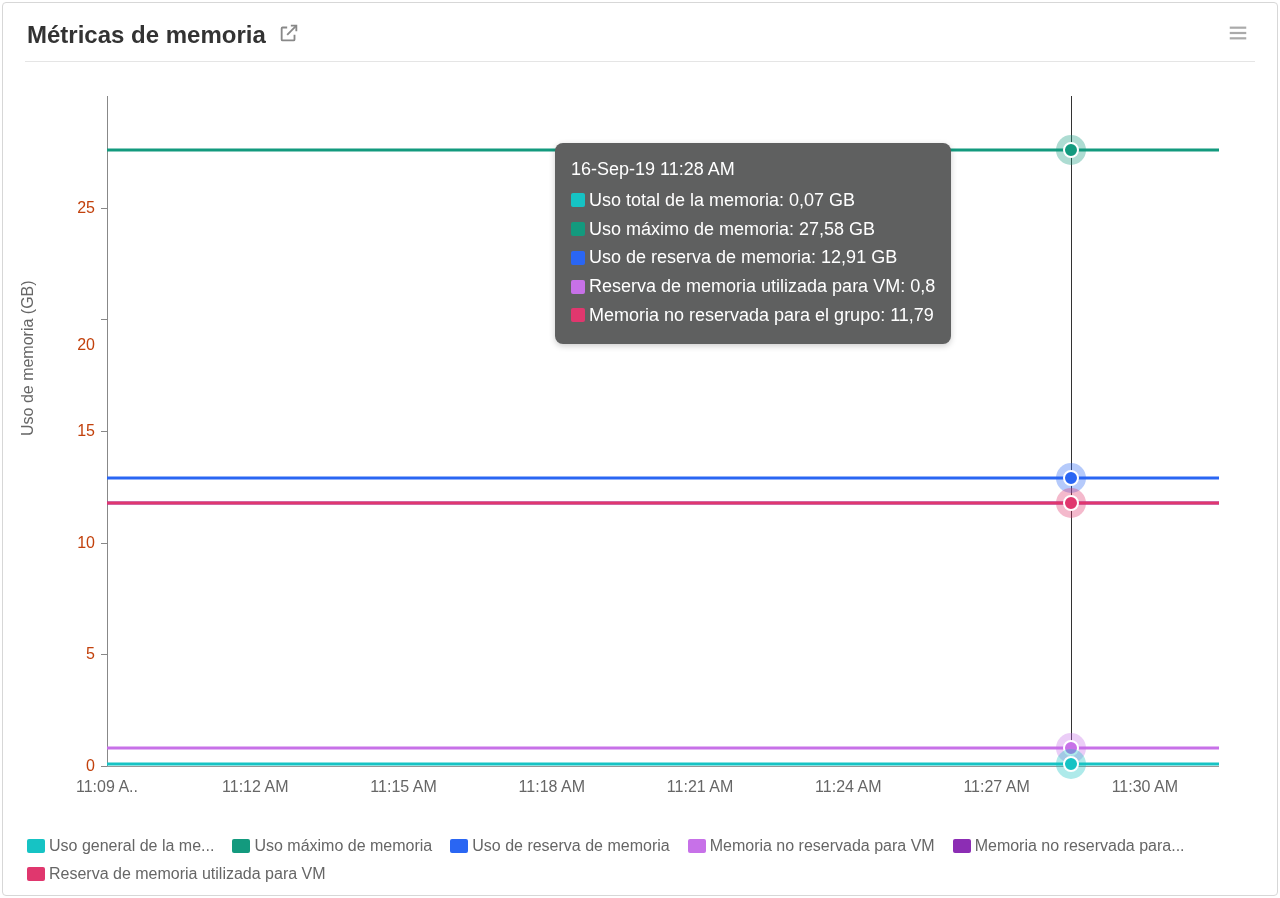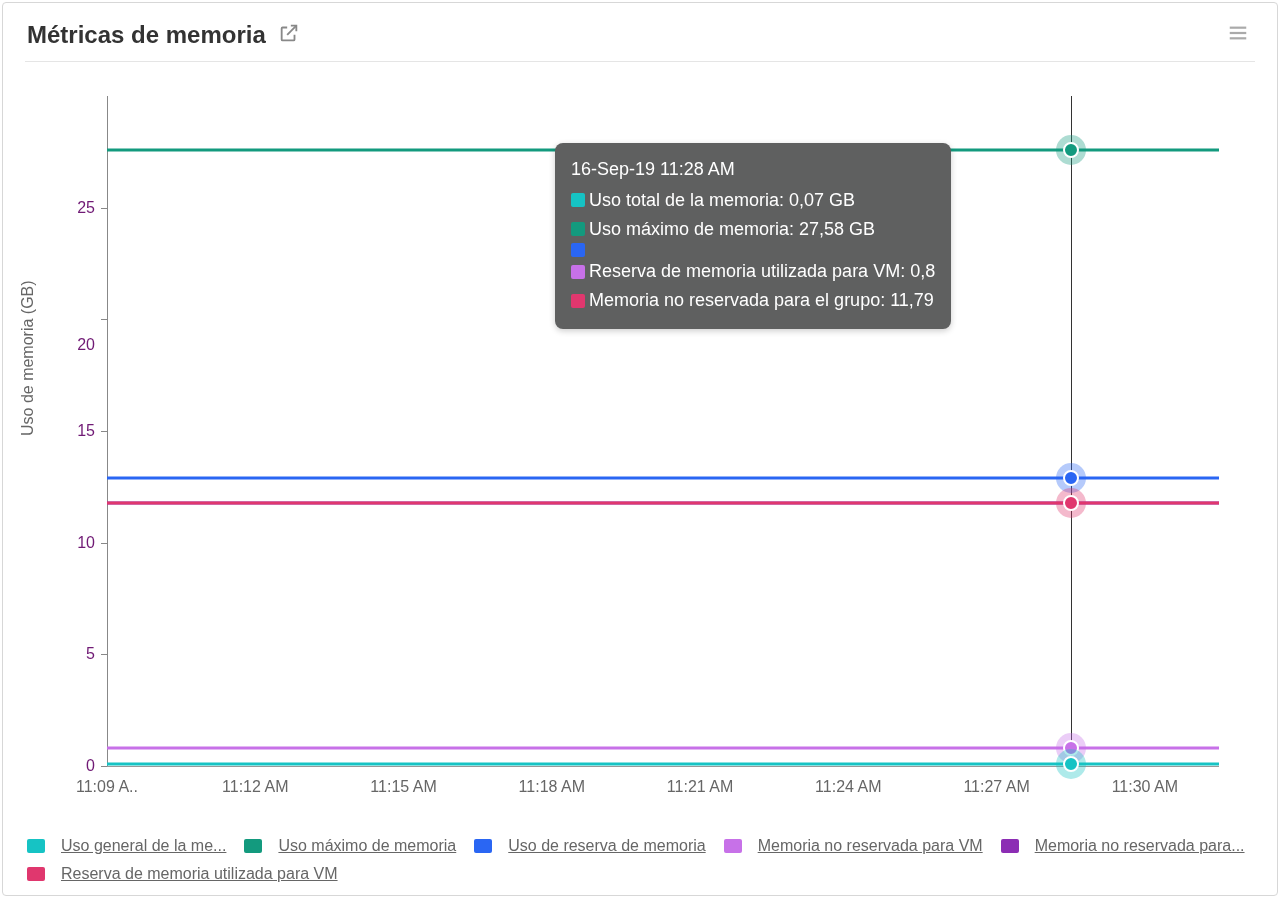--- a/index.html
+++ b/index.html
@@ -15,39 +15,39 @@
 
   .plot-wrap { position: relative; width: 1232px; height: 760px; margin-left: 22px; margin-top: 4px; }
   
   .plot { position: absolute; left: 0; top: 0; width: 100%; height: 100%; }
 
   .y-label { position: absolute; left: -6px; top: 370px; transform: rotate(-90deg); transform-origin: left top; font-size: 16px; color: #666; }
 
   .y-axis-line { position: absolute; left: 82px; top: 30px; width: 1px; height: 670px; background: #888; }
 
   .y-tick { position: absolute; left: 76px; width: 6px; height: 1px; background: #888; }
-  .y-tick-label { position: absolute; left: 0; width: 70px; text-align: right; font-size: 16px; color: #701a75; transform: translateY(-50%); }
+  .y-tick-label { position: absolute; left: 0; width: 70px; text-align: right; font-size: 16px; color: #c2410c; transform: translateY(-50%); }
 
   .x-axis-line { position: absolute; left: 82px; top: 700px; height: 1px; background: #999; }
   .x-tick-label { position: absolute; top: 712px; font-size: 16px; color: #666; text-align: center; transform: translateX(-50%); white-space: nowrap; }
 
   .series-line { position: absolute; left: 82px; height: 3px; transform: translateY(-50%); }
 
   .hover-line { position: absolute; top: 30px; height: 670px; width: 1px; background: #333; }
 
   .marker-outer { position: absolute; border-radius: 50%; opacity: 0.35; transform: translate(-50%, -50%); }
   .marker-inner { position: absolute; border-radius: 50%; transform: translate(-50%, -50%); border: 2px solid #fff; }
 
   .tooltip { position: absolute; background: #5f6060; color: #fff; border-radius: 8px; padding: 12px 16px 14px 16px; font-size: 18px; line-height: 1.6; box-shadow: 0 2px 6px rgba(0,0,0,0.2); }
   .tooltip-title { font-weight: 500; margin-bottom: 2px; font-size: 18px; }
   .tooltip-row { display: flex; align-items: center; gap: 4px; }
   .sw { width: 14px; height: 14px; border-radius: 2px; display: inline-block; flex: 0 0 14px; }
 
   .legend { position: absolute; left: 24px; bottom: 12px; right: 24px; font-size: 16px; color: #666; display: flex; flex-wrap: wrap; gap: 10px 18px; align-items: center; }
-  .legend-item { display: flex; align-items: center; gap: 16px; cursor: pointer; text-decoration: underline; }
+  .legend-item { display: flex; align-items: center; gap: 4px; cursor: pointer; }
   .lsw { width: 18px; height: 14px; border-radius: 2px; }
 </style>
 </head>
 <body>
 
 <div class="panel">
   <div class="header">
     <div class="title">Métricas de memoria</div>
     <span class="ext-icon">
       <svg viewBox="0 0 24 24" fill="none" stroke="currentColor" stroke-width="2">
@@ -113,20 +113,21 @@
           <div class="tooltip-row">
             <span class="sw" style="background: rgb(22, 195, 196);"></span>
             <span>Uso total de la memoria: 0,07 GB</span>
           </div>
           <div class="tooltip-row">
             <span class="sw" style="background: rgb(19, 154, 126);"></span>
             <span>Uso máximo de memoria: 27,58 GB</span>
           </div>
           <div class="tooltip-row">
             <span class="sw" style="background: rgb(42, 102, 243);"></span>
+            <span>Uso de reserva de memoria: 12,91 GB</span>
           </div>
           <div class="tooltip-row">
             <span class="sw" style="background: rgb(199, 113, 232);"></span>
             <span>Reserva de memoria utilizada para VM: 0,8</span>
           </div>
           <div class="tooltip-row">
             <span class="sw" style="background: rgb(224, 55, 110);"></span>
             <span>Memoria no reservada para el grupo: 11,79</span>
           </div>
         </div>

